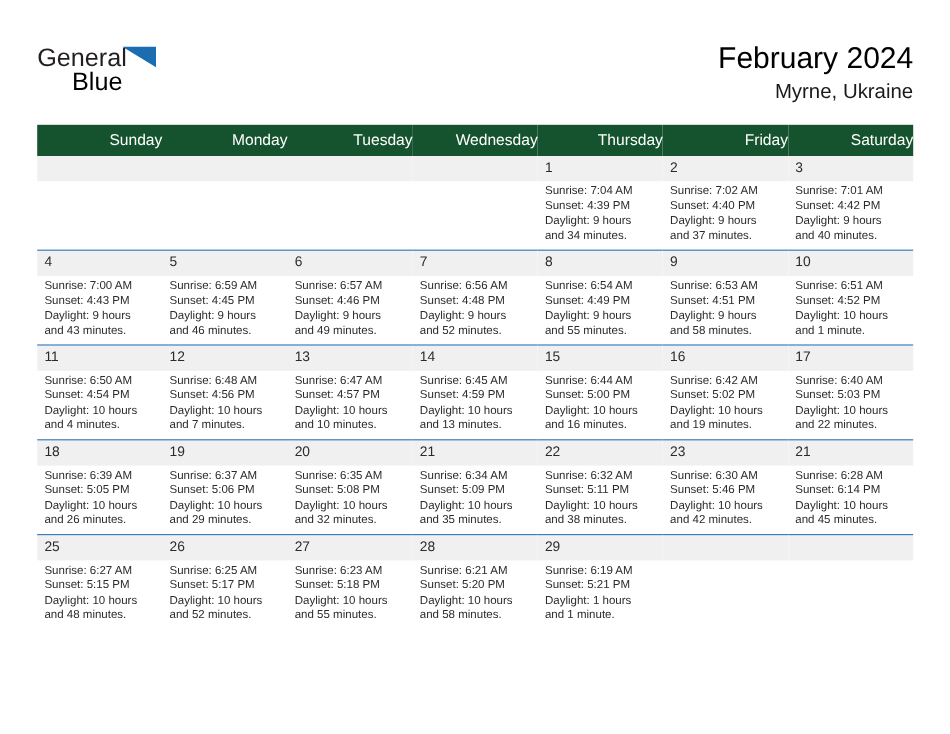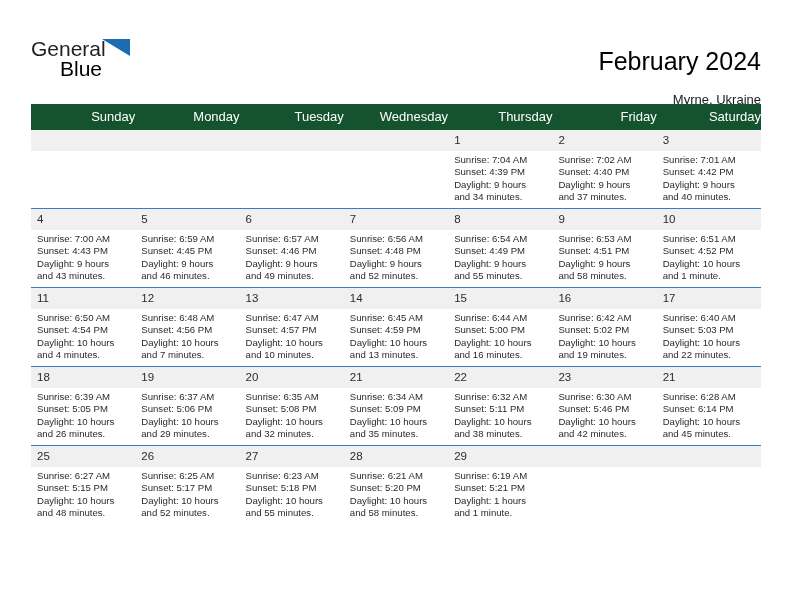--- a/index.html
+++ b/index.html
@@ -57,36 +57,36 @@
     left: 71px;
     top: 1px;
     width: 0;
     height: 0;
     border-top: 17px solid #1b6cb0;
     border-left: 28px solid transparent;
   }
   .title-wrap {
     position: absolute;
     right: 31px;
-    top: 46px;
+    top: 34px;
     text-align: right;
   }
   .cal-title {
     font-size: 25px;
     line-height: 30px;
     color: #000000;
     font-weight: normal;
     margin: 0;
     white-space: nowrap;
   }
   .cal-sub {
-    font-size: 13px;
+    font-size: 17px;
     line-height: 17px;
     color: #1a1a1a;
-    margin-top: 15px;
+    margin-top: 4px;
     white-space: nowrap;
   }
 
   
   .calendar {
     position: absolute;
     left: 31px;
     top: 104px;
     width: 730px;
     border-collapse: collapse;

